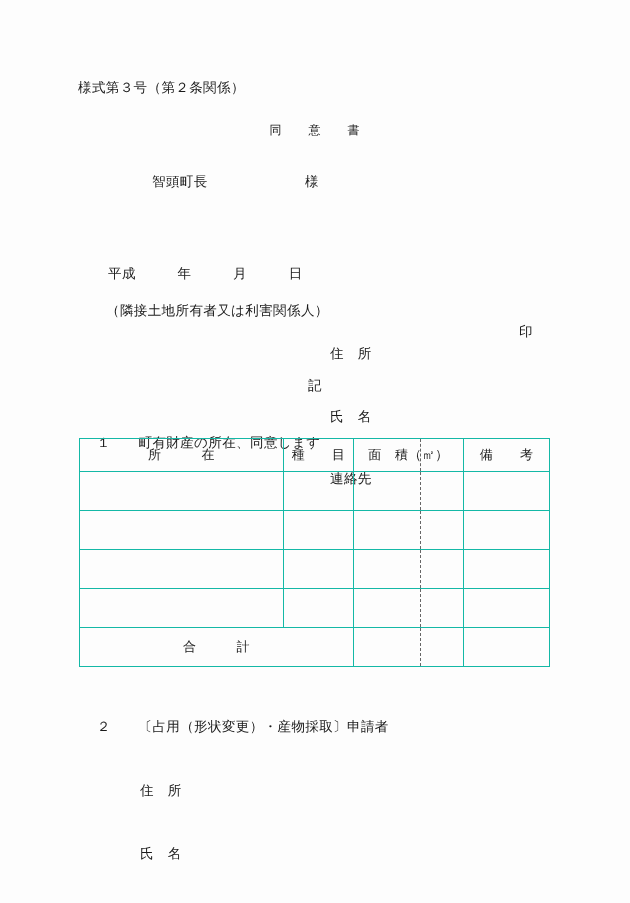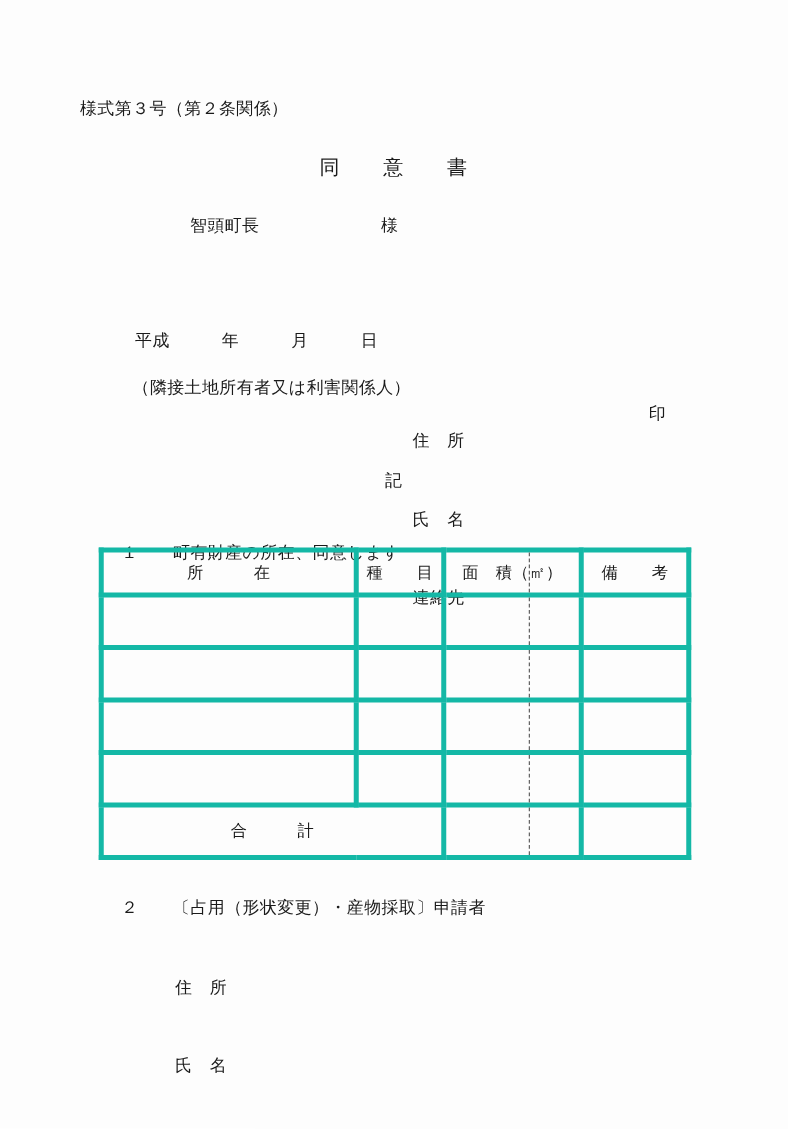--- a/index.html
+++ b/index.html
@@ -22,30 +22,30 @@
   }
   
   .t {
     position: absolute;
     white-space: pre;
     font-size: 13.5px;
     line-height: 1.45;
     letter-spacing: 0.4px;
   }
   .form-no {
-    left: 64px;
+    left: 78px;
     top: 78px;
     font-size: 13.5px;
   }
   .doc-title {
     left: 0;
     top: 122px;
     width: 630px;
     text-align: center;
-    font-size: 16px;
+    font-size: 12px;
     letter-spacing: 1px;
   }
   .addressee {
     left: 108px;
     top: 172px;
     margin-left: 44px;
   }
   .body-para {
     position: absolute;
     left: 78px;
@@ -103,21 +103,21 @@
     width: 470px;
   }
   table.prop {
     border-collapse: collapse;
     width: 470px;
     table-layout: fixed;
     font-size: 13px;
   }
   table.prop th,
   table.prop td {
-    border: 4px solid #14b8a6;
+    border: 1px solid #14b8a6;
     padding: 0;
     margin: 0;
     font-weight: normal;
     text-align: center;
     vertical-align: middle;
     letter-spacing: 0.4px;
   }
   table.prop thead th {
     height: 32px;
   }

